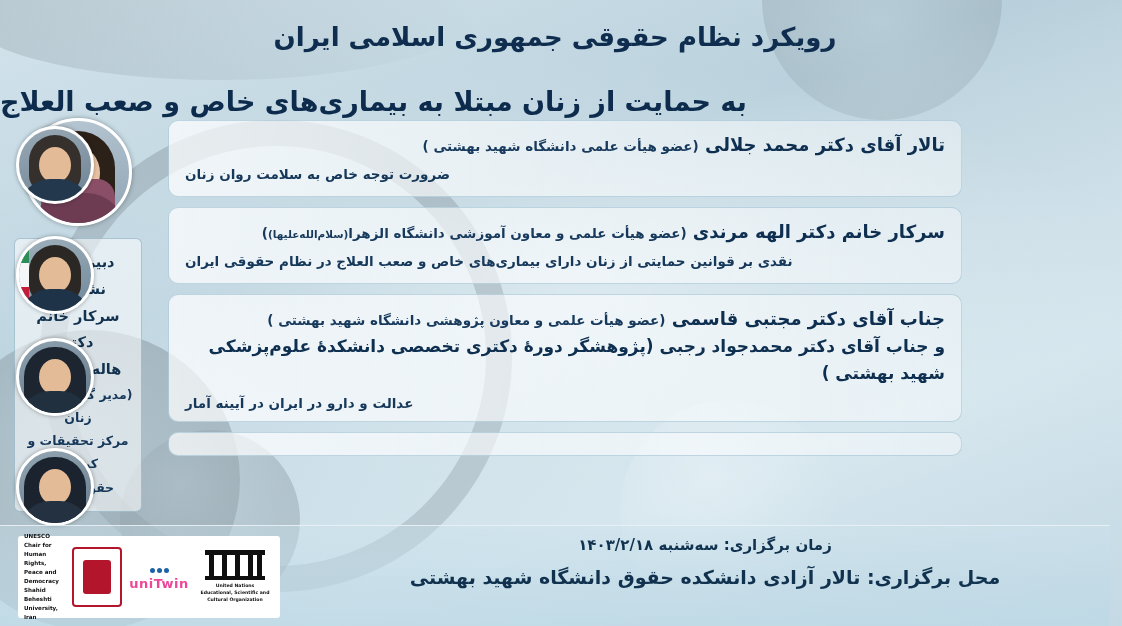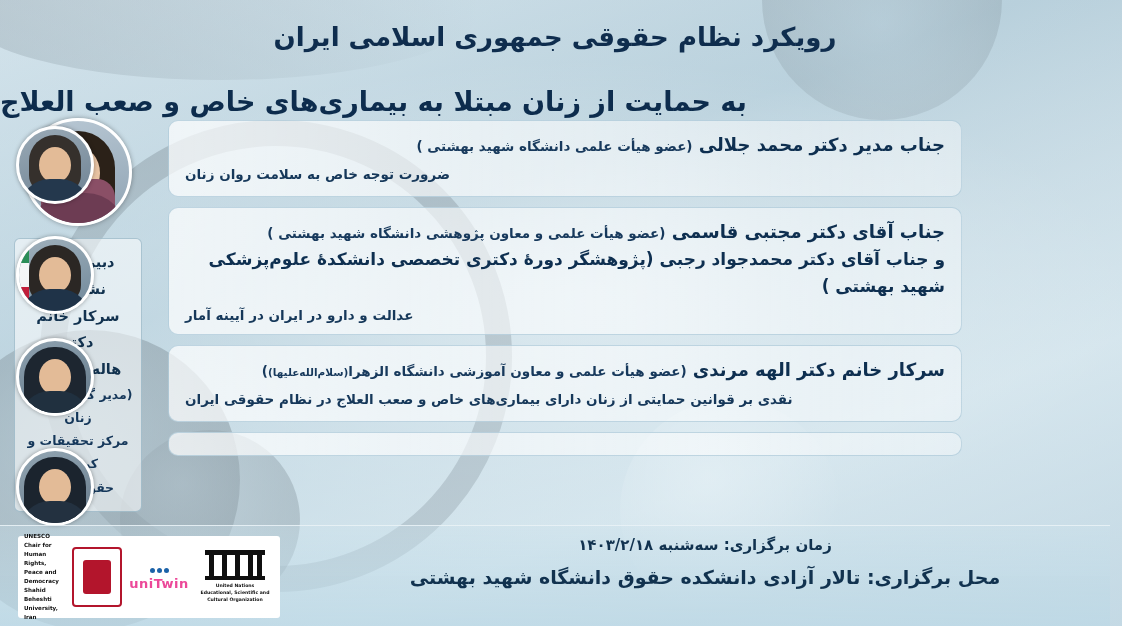--- a/index.html
+++ b/index.html
@@ -177,44 +177,44 @@
   <div class="photo p4 w2">
     <div class="ph-hair"></div>
       <div class="ph-face"></div>
       <div class="ph-body"></div>
   </div>
 
   <div class="rows">
 
     <div class="row">
       <div class="name">
-        <span>جناب مدیر دکتر محمد جلالی</span>
+        <span>تالار آقای دکتر محمد جلالی</span>
         <span class="affil">(عضو هیأت علمی دانشگاه شهید بهشتی )</span>
       </div>
       <div class="topic">ضرورت توجه خاص به سلامت روان زنان</div>
+    </div>
+
+    <div class="row">
+      <div class="name">
+        <span>سرکار خانم دکتر الهه مرندی</span>
+        <span class="affil">(عضو هیأت علمی و معاون آموزشی دانشگاه الزهرا</span><span class="affil"><small>(سلام‌الله‌علیها)</small><span>)</span></span>
+      </div>
+      <div class="topic">نقدی بر قوانین حمایتی از زنان دارای بیماری‌های خاص و صعب العلاج در نظام حقوقی ایران</div>
     </div>
 
     <div class="row r2">
       <div class="name">
         <span>جناب آقای دکتر مجتبی قاسمی</span>
         <span class="affil">(عضو هیأت علمی و معاون پژوهشی دانشگاه شهید بهشتی )</span>
       </div>
       <div class="name2">
         <span>و جناب آقای دکتر محمدجواد رجبی</span>
         <span class="affil">(پژوهشگر دورهٔ دکتری تخصصی دانشکدهٔ علوم‌پزشکی شهید بهشتی )</span>
       </div>
       <div class="topic">عدالت و دارو در ایران در آیینه آمار</div>
-    </div>
-
-    <div class="row">
-      <div class="name">
-        <span>سرکار خانم دکتر الهه مرندی</span>
-        <span class="affil">(عضو هیأت علمی و معاون آموزشی دانشگاه الزهرا</span><span class="affil"><small>(سلام‌الله‌علیها)</small><span>)</span></span>
-      </div>
-      <div class="topic">نقدی بر قوانین حمایتی از زنان دارای بیماری‌های خاص و صعب العلاج در نظام حقوقی ایران</div>
     </div>
 
     <div class="row">
     </div>
 
   </div>
 
   <div class="footer">
     <div class="foot-lines">
       <div>زمان برگزاری: سه‌شنبه ۱۴۰۳/۲/۱۸</div>

